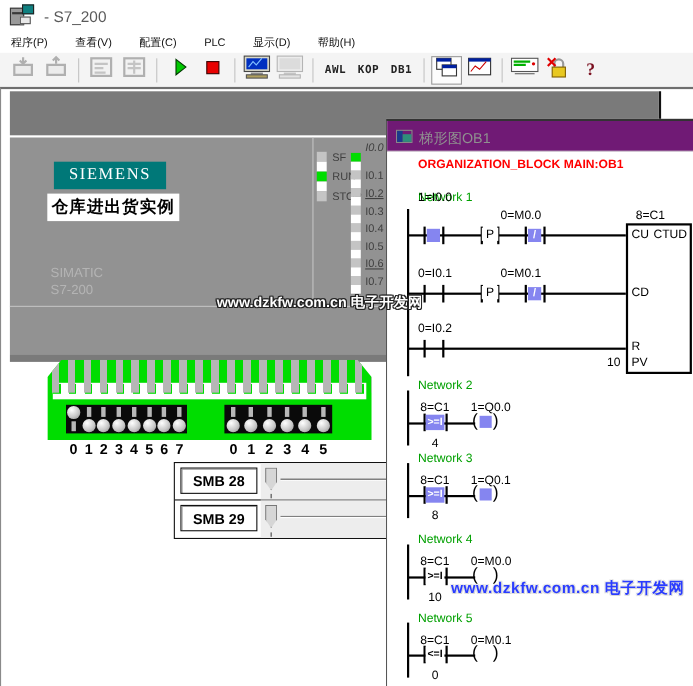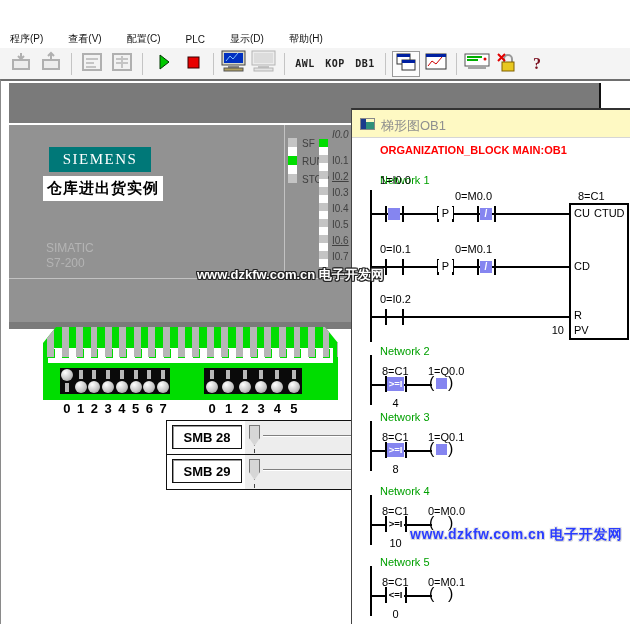--- a/index.html
+++ b/index.html
@@ -59,37 +59,37 @@
   .sw-group { position:absolute; top:41px; height:26px; background:#0a0a0a; display:flex; }
   .sw { position:relative; flex:1; }
   .sw .stem { position:absolute; left:50%; margin-left:-2px; top:2px; width:4px; height:9px; background:#b8b8b8; }
   .sw .knob { position:absolute; left:50%; margin-left:-6px; bottom:1px; width:12px; height:12px; border-radius:50%;
               background:radial-gradient(circle at 35% 30%, #ffffff, #c9c9c9 55%, #8a8a8a); }
   .sw.up .stem { top:auto; bottom:2px; }
   .sw.up .knob { bottom:auto; top:1px; }
   .numrow { position:absolute; display:flex; justify-content:space-around; font-weight:bold; font-size:13px; color:#000; }
 
   
-  .smb-panel { position:absolute; left:157px; top:339px; width:196px; height:70px; border:1px solid #111; background:#fff;margin-left:8px; }
+  .smb-panel { position:absolute; left:157px; top:339px; width:196px; height:70px; border:1px solid #111; background:#fff; }
   .smb-row { position:relative; width:100%; height:34px; }
   .smb-row.first { border-bottom:1px solid #111; }
   .smb-label { position:absolute; left:5px; top:4px; width:70px; height:24px; background:#fff;
                border:1px solid #111; box-shadow:inset 1px 1px 0 #9a9a9a; font-weight:bold; font-size:13px;
                text-align:center; line-height:23px; }
   .smb-zone { position:absolute; left:78px; top:0; right:0; bottom:0; background:#ededed; }
   .smb-thumb { position:absolute; left:4px; top:4px; width:11px; height:21px; background:#d6d6d6; border:1px solid #777;
                clip-path:polygon(0 0, 100% 0, 100% 62%, 50% 100%, 0 62%); }
   .smb-track { position:absolute; left:18px; right:2px; top:14px; height:2px;
                background:linear-gradient(#808080 0 50%, #ffffff 50% 100%); }
   .smb-tick { position:absolute; left:9px; bottom:1px; width:1px; height:4px; background:#444; }
 
   
   .ladder-win { position:absolute; left:350px; top:27px; width:280px; height:516px; background:#fff;
                 border-left:1px solid #444; border-top:2px solid #333; z-index:2; }
-  .lw-titlebar { position:relative; height:28px; background:#fef9c3; border-bottom:1px solid #d6d6d6; }
+  .lw-titlebar { position:relative; height:28px; background:#701a75; border-bottom:1px solid #d6d6d6; }
   .lw-icon { position:absolute; left:8px; top:8px; width:15px; height:12px; border:1px solid #888; }
   .lw-icon .l { position:absolute; left:0; top:0; width:5px; height:10px; background:#1a3a8c; }
   .lw-icon .r { position:absolute; left:5px; top:3px; width:8px; height:7px; background:#2e8f7a; }
   .lw-title { position:absolute; left:29px; top:7px; font-size:13px; color:#8f8f8f; }
   .lw-content { position:relative; width:100%; height:486px; background:#fff; font-size:11px; }
 
   .lad-header { position:absolute; left:28px; top:6px; color:#f00; font-weight:bold; font-size:11px; white-space:nowrap; }
   .net-label { position:absolute; left:28px; top:0; color:#00a000; font-size:11px; white-space:nowrap; }
   .lbl { position:absolute; font-size:11px; color:#000; white-space:nowrap; }
   .wire { position:absolute; height:2px; background:#000; }
@@ -109,20 +109,29 @@
   .wm1 { position:absolute; left:197px; top:266px; z-index:5; font-size:13px; font-weight:bold; color:#fff; white-space:nowrap;
          text-shadow:-1px -1px 0 #222, 1px -1px 0 #222, -1px 1px 0 #222, 1px 1px 0 #222, 0 -1px 0 #222, 0 1px 0 #222, -1px 0 0 #222, 1px 0 0 #222; }
   .wm2 { position:absolute; left:410px; top:526px; z-index:5; font-size:14px; font-weight:bold; color:#2a3cff; white-space:nowrap; letter-spacing:0.5px;
          text-shadow:1px 1px 0 #d8d8d8, -1px -1px 0 #eee, 1px -1px 0 #e4e4e4, -1px 1px 0 #e4e4e4; }
 </style>
 </head>
 <body>
 
 <div class="page">
 
+  <div class="titlebar">
+    <div class="app-icon">
+      <div class="body"></div>
+        <div class="slot"></div>
+        <div class="scr"></div>
+        <div class="base"></div>
+    </div>
+    <div class="title-text">- S7_200</div>
+  </div>
 
   <div class="menubar">
     <div class="menu-item">程序(P)</div>
     <div class="menu-item">查看(V)</div>
     <div class="menu-item">配置(C)</div>
     <div class="menu-item">PLC</div>
     <div class="menu-item">显示(D)</div>
     <div class="menu-item">帮助(H)</div>
   </div>
 

